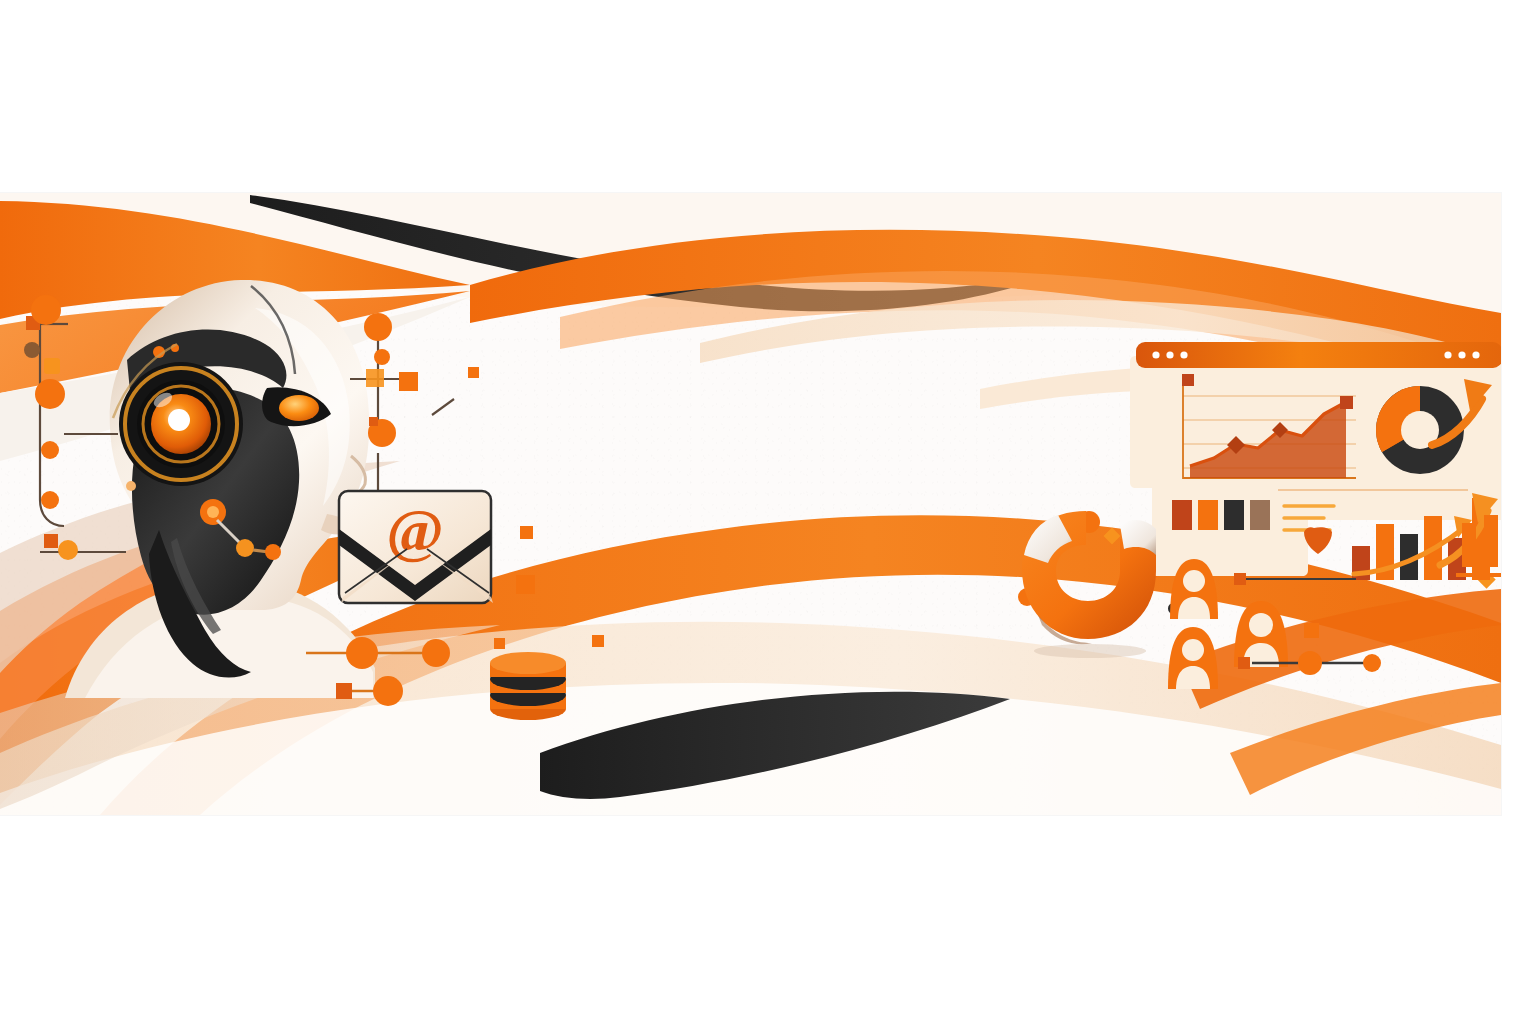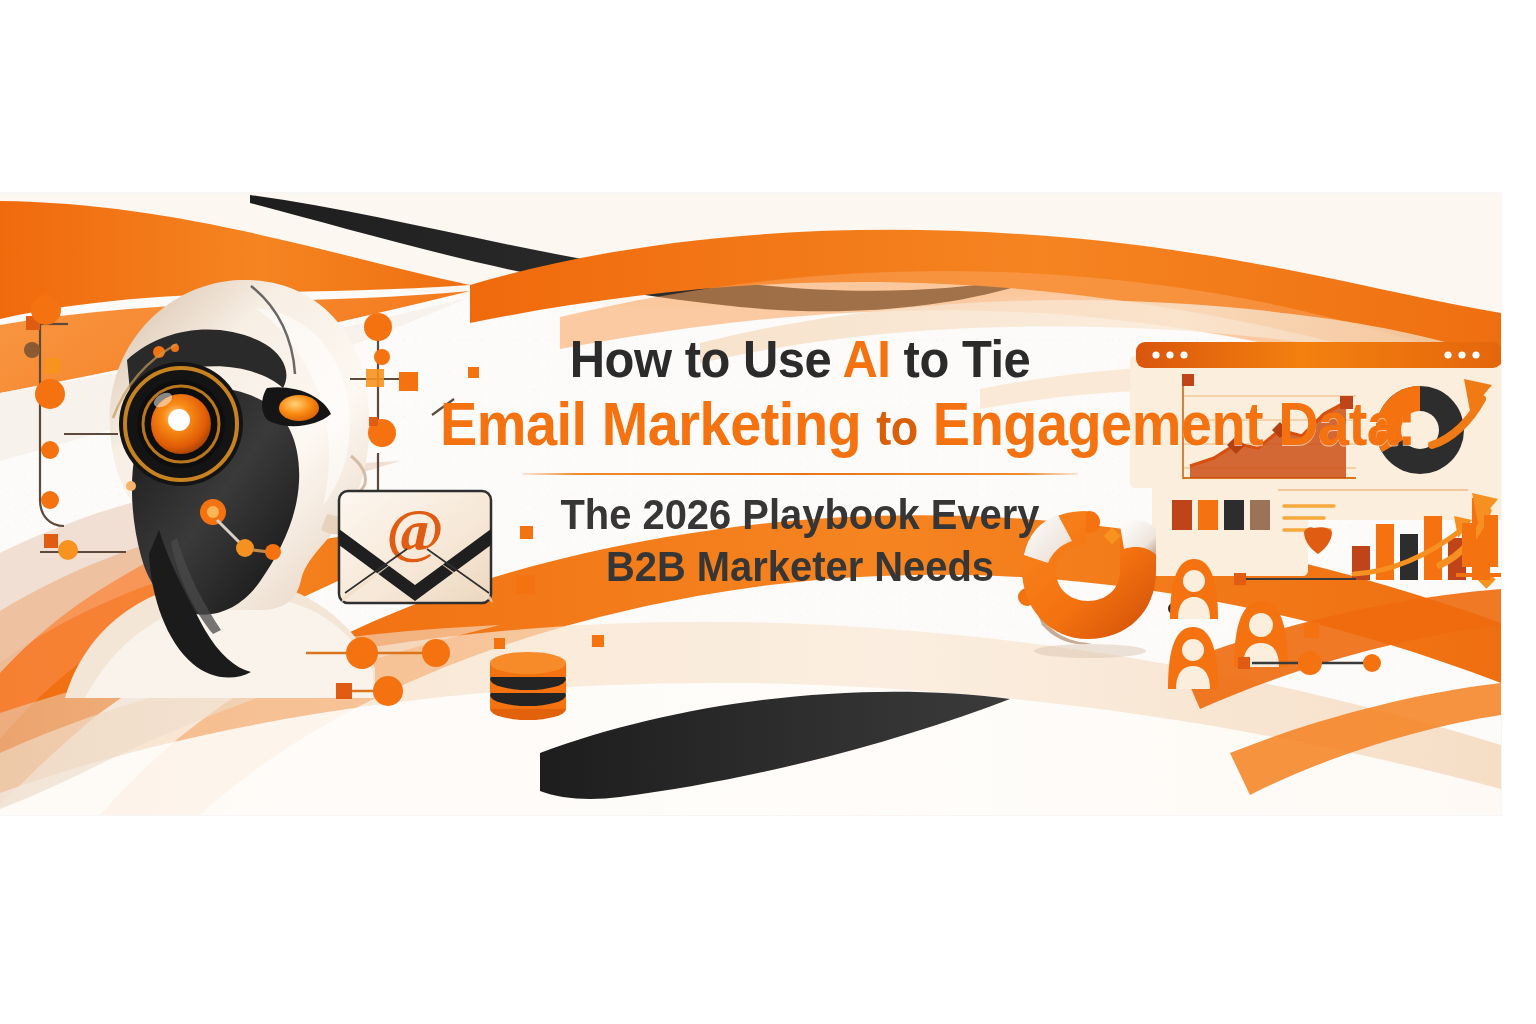--- a/index.html
+++ b/index.html
@@ -565,28 +565,15 @@
     <div class="dt" style="left:1078px; top:318px; width:22px; height:22px; background:#f4720f;"></div>
     <div class="dt" style="left:1142px; top:368px; width:18px; height:18px; background:#f4720f;"></div>
     <div class="dt" style="left:1168px; top:410px; width:11px; height:11px; background:#2d2d2d;"></div>
     <div class="dt" style="left:1018px; top:395px; width:18px; height:18px; background:#f4720f;"></div>
     <div class="sq" style="left:1106px; top:337px; width:12px; height:12px; background:#f7931e; transform:rotate(45deg);"></div>
     <div class="sq" style="left:1120px; top:354px; width:11px; height:11px; background:#f4720f;"></div>
     <div class="sq" style="left:1304px; top:430px; width:15px; height:15px; background:#f4720f;"></div>
     <div class="sq" style="left:1489px; top:282px; width:14px; height:14px; background:#f7931e; transform:rotate(45deg);"></div>
     <div class="sq" style="left:1480px; top:380px; width:13px; height:13px; background:#f7931e; transform:rotate(45deg);"></div>
 
-    <div id="text-block">
-      <div class="headline-line" id="headline-1">
-        <span>How to Use </span><span class="accent">AI</span><span> to Tie</span>
-      </div>
-      <div class="headline-line" id="headline-2">
-        <span>Email Marketing </span><span class="small-word">to</span><span> Engagement Data:</span>
-      </div>
-
-      <div id="divider"></div>
-
-      <div class="subline">The 2026 Playbook Every</div>
-      <div class="subline">B2B Marketer Needs</div>
-    </div>
 
   </div>
 </div>
 
 </body></html>

